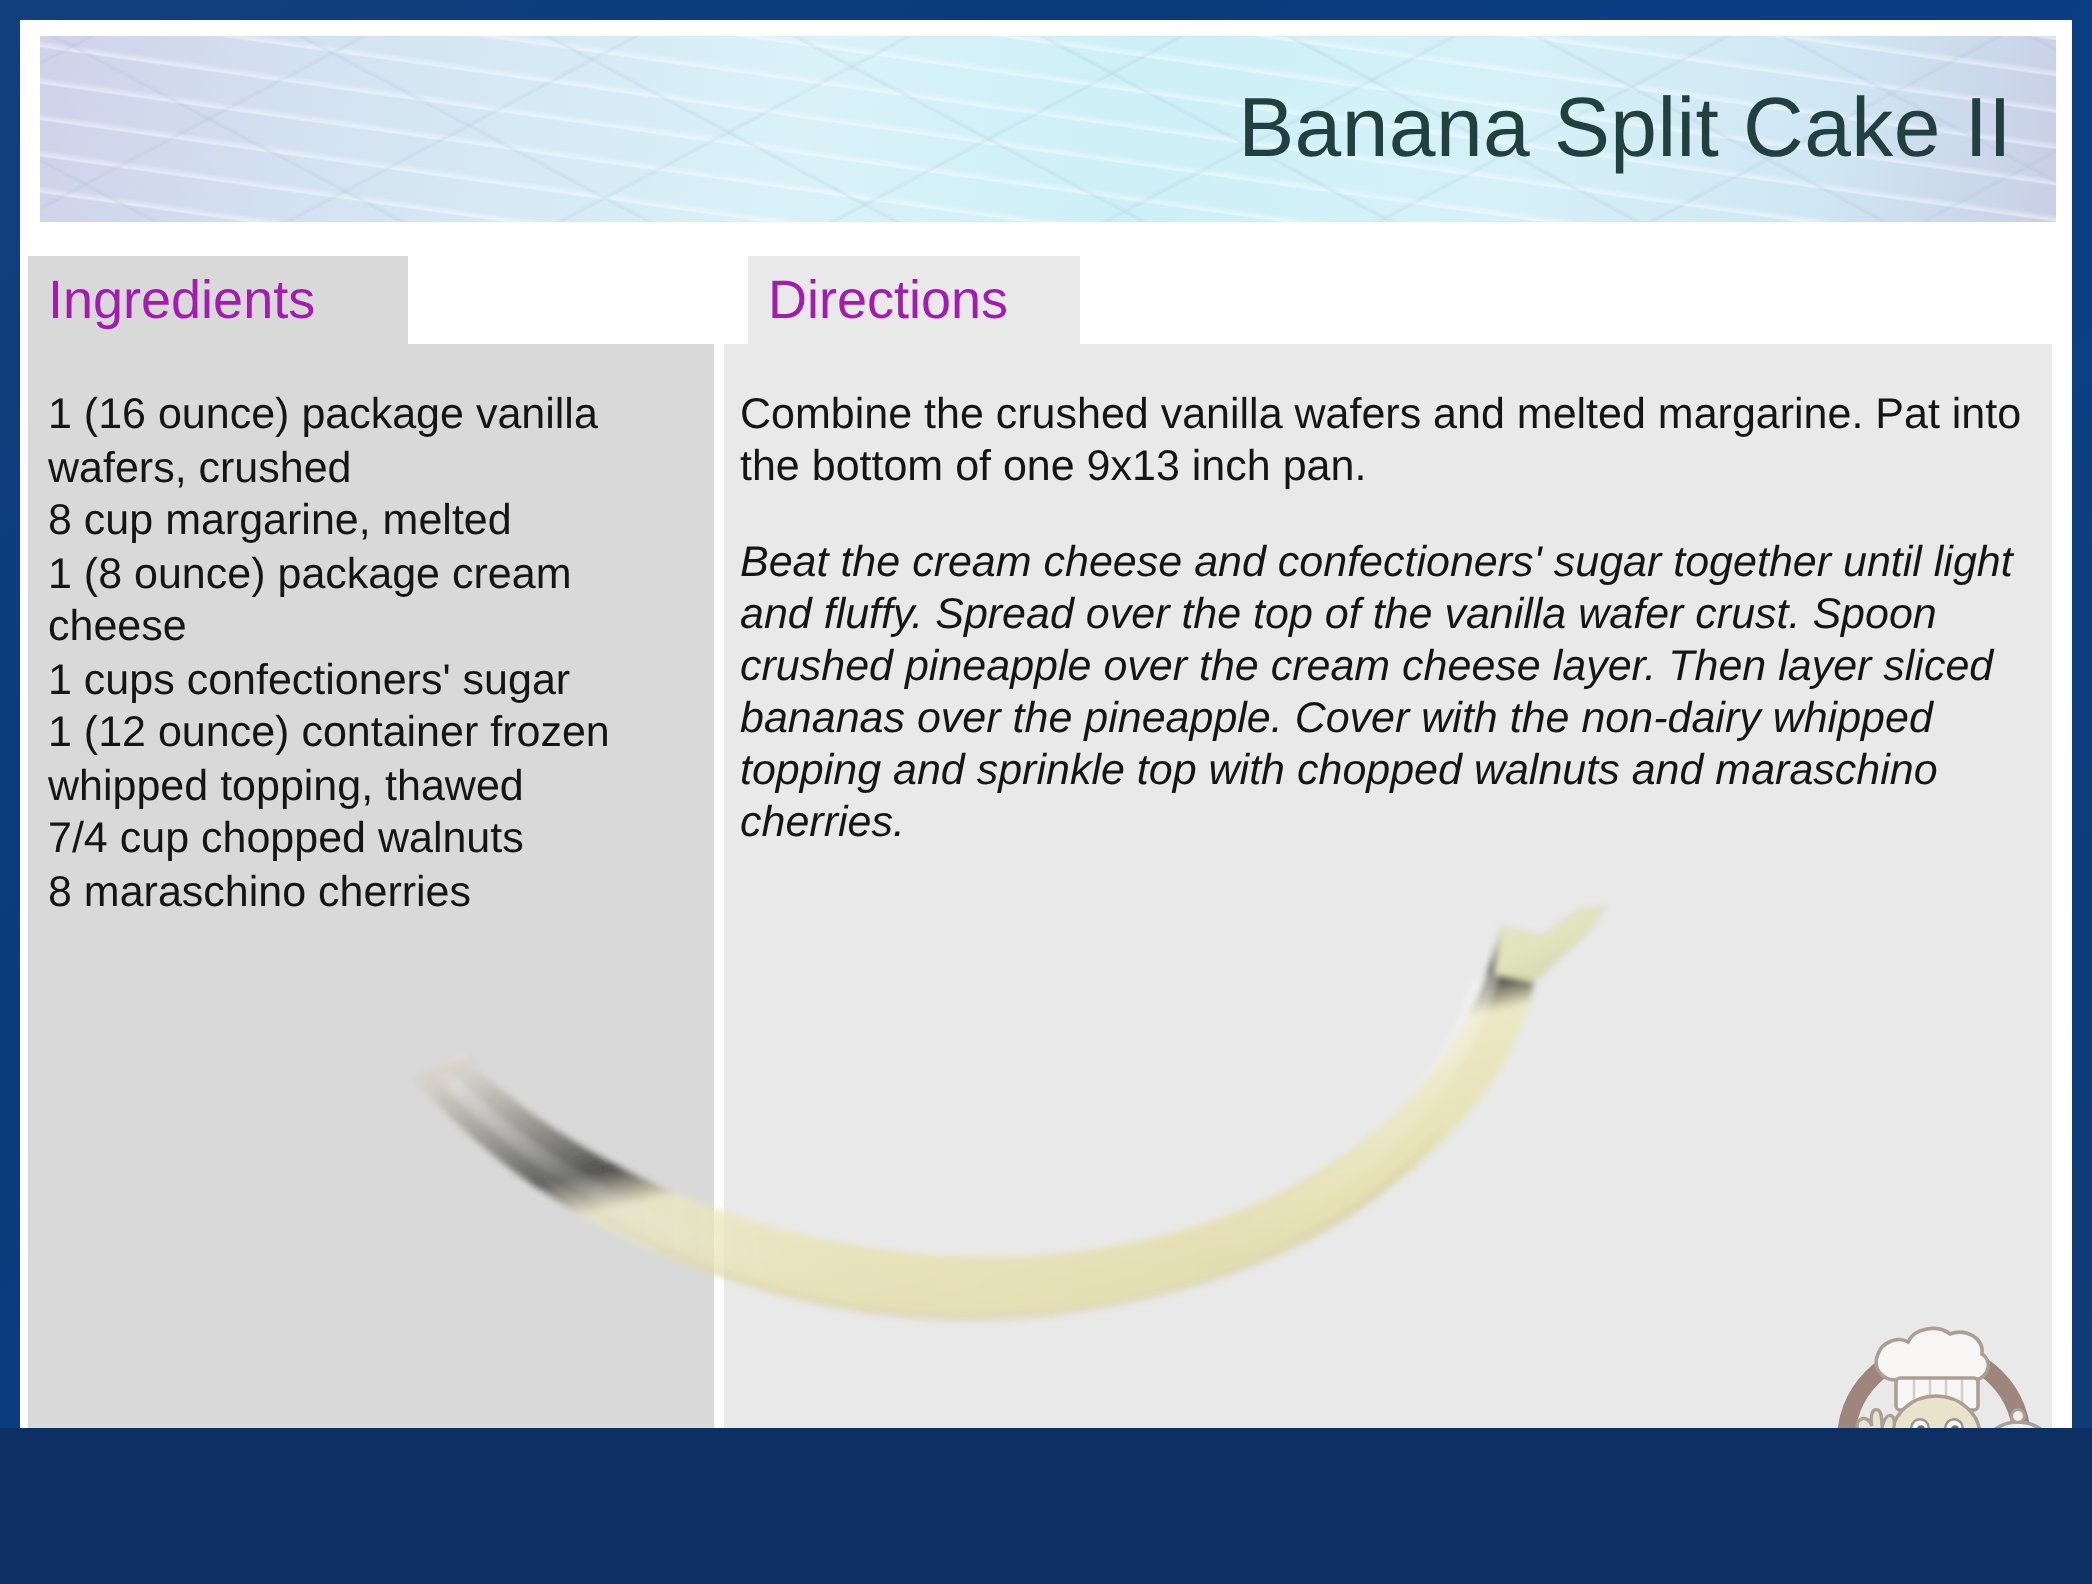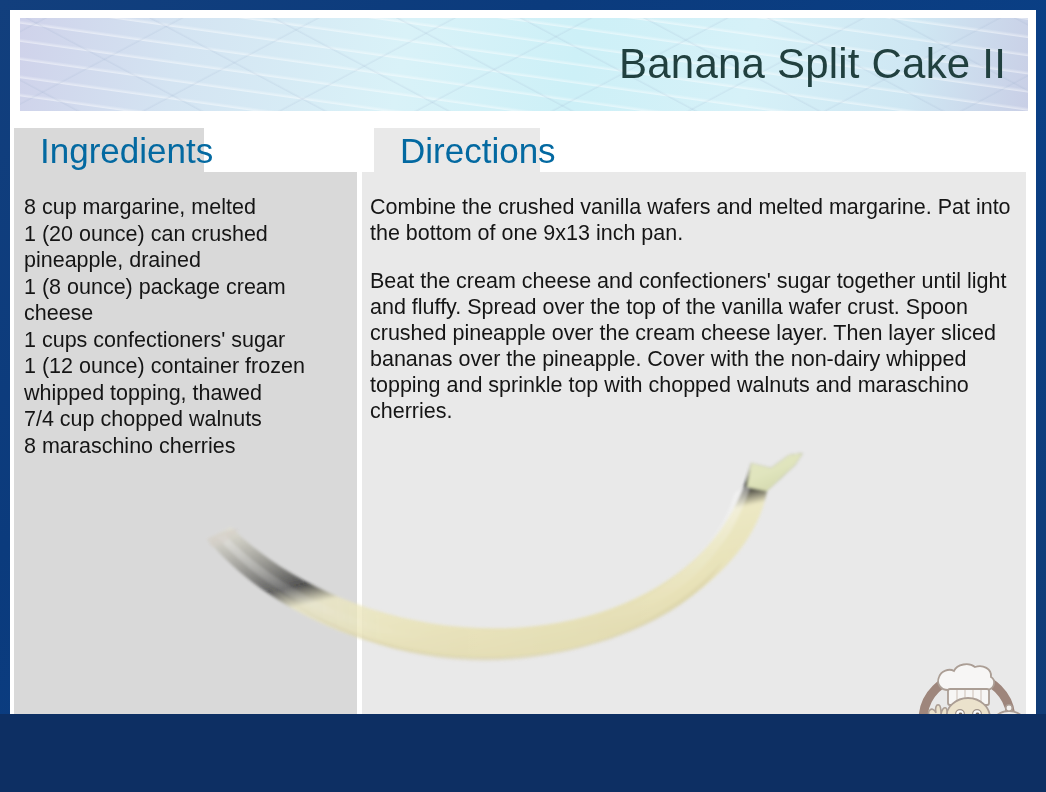--- a/index.html
+++ b/index.html
@@ -56,24 +56,24 @@
   }
   
   .tab {
     position: absolute;
     background: #d9d9d9;
     display: flex;
     align-items: center;
     box-sizing: border-box;
   }
   .tab-label {
-    font-size: 35px;
-    color: #0369a1;
+    font-size: 27px;
+    color: #a21caf;
     line-height: 1;
-    padding-left: 26px;
+    padding-left: 10px;
     white-space: nowrap;
   }
   #tab-ingredients {
     left: 14px; top: 128px;
     width: 190px; height: 44px;
     background: #d9d9d9;
   }
   #tab-directions {
     left: 374px; top: 128px;
     width: 166px; height: 44px;
@@ -108,21 +108,21 @@
     position: absolute;
     left: 8px; top: 22px;
     width: 648px;
     font-size: 21.5px;
     line-height: 26px;
     color: #151515;
   }
   .directions-body p {
     margin: 0 0 22px 0;
   }
-  .directions-body p:last-child { margin-bottom: 16px; }
+  .directions-body p:last-child { margin-bottom: 16px; font-style: italic; }
   
   .banana-wrap {
     position: absolute;
     left: 195px; top: 435px;
     width: 630px; height: 240px;
     pointer-events: none;
     opacity: 0.88;
   }
   
   .chef-logo {
@@ -147,22 +147,22 @@
   <div class="tab" id="tab-ingredients">
     <span class="tab-label">Ingredients</span>
   </div>
 
   <div class="tab" id="tab-directions">
     <span class="tab-label">Directions</span>
   </div>
 
   <div class="panel" id="panel-ingredients">
     <div class="ingredients-list" id="ingredients-list">
+        <span class="ingredient-item">1 (16 ounce) package vanilla wafers, crushed</span>
         <span class="ingredient-item">8 cup margarine, melted</span>
-        <span class="ingredient-item">1 (20 ounce) can crushed pineapple, drained</span>
         <span class="ingredient-item">1 (8 ounce) package cream cheese</span>
         <span class="ingredient-item">1 cups confectioners' sugar</span>
         <span class="ingredient-item">1 (12 ounce) container frozen whipped topping, thawed</span>
         <span class="ingredient-item">7/4 cup chopped walnuts</span>
         <span class="ingredient-item">8 maraschino cherries</span>
       </div>
   </div>
 
   <div class="panel" id="panel-directions">
     <div class="directions-body" id="directions-body">

